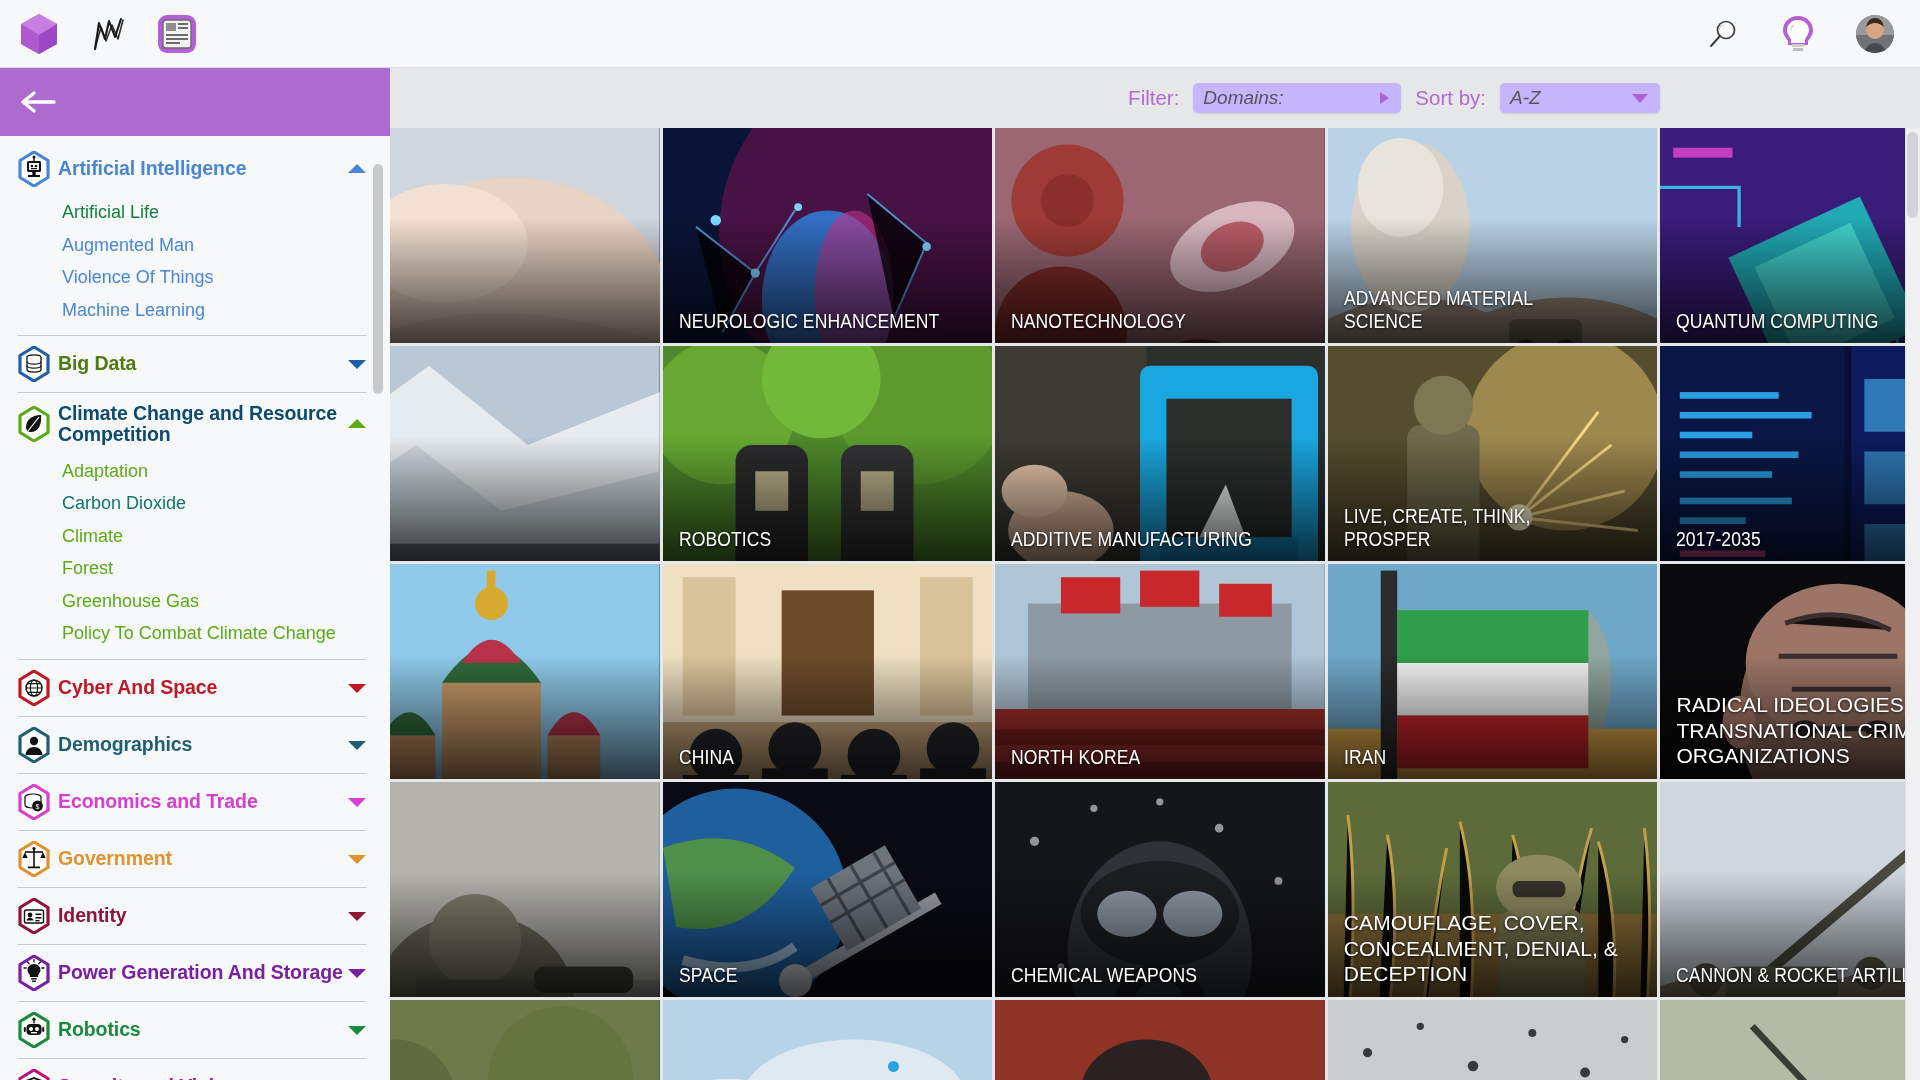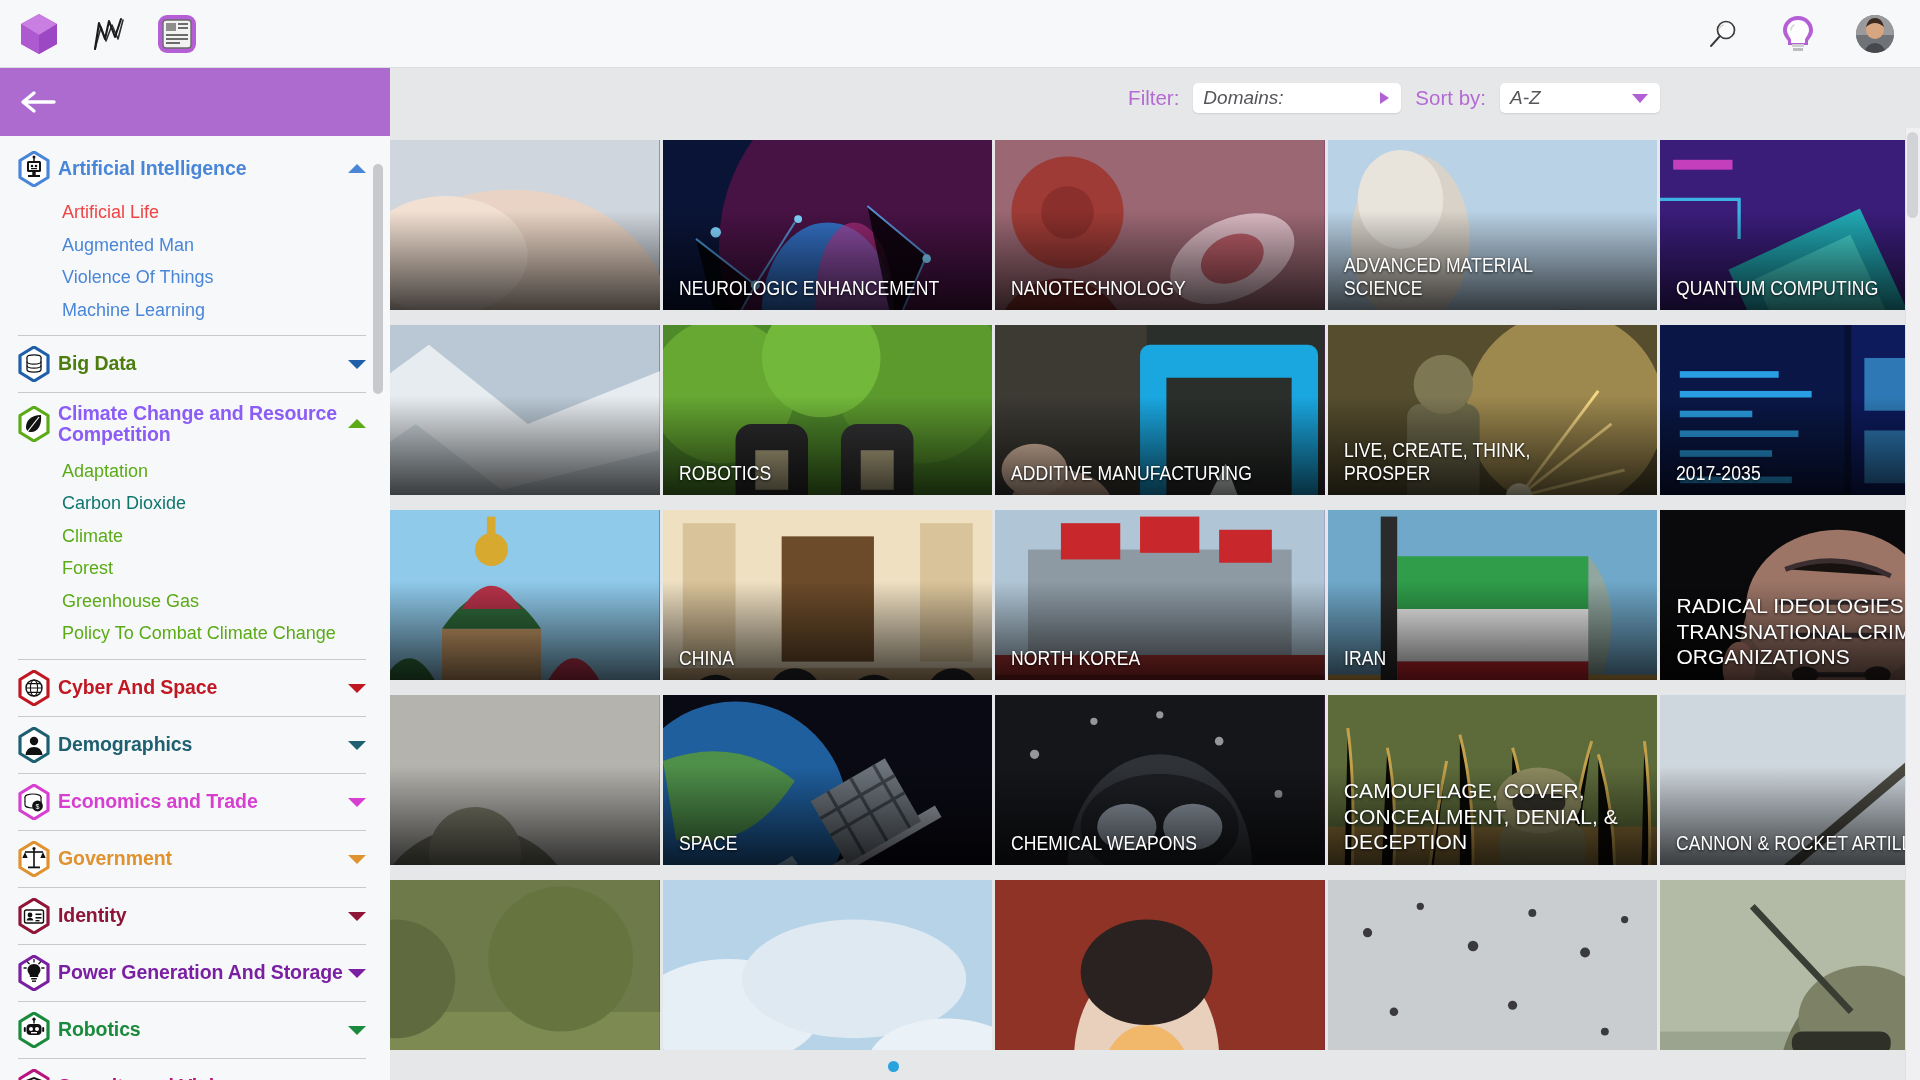--- a/index.html
+++ b/index.html
@@ -106,21 +106,21 @@
     position: absolute; top: 0; left: 0;
     width: 1312px; height: 60px;
     background: #e6e7e9;
     display: flex; align-items: center; justify-content: flex-end;
     padding-right: 42px; gap: 14px;
   }
   .f-label {
     color: #b46ad4; font-size: 20.5px;
   }
   .f-select {
-    background: #ffffff; border-radius: 5px;
+    background: #c4b5fd; border-radius: 5px;
     height: 30px; display: flex; align-items: center;
     padding: 0 10px; position: relative; cursor: pointer;
     box-shadow: 0 1px 2px rgba(0,0,0,.10);
   }
   .f-select .val {
     font-style: italic; font-size: 19px; color: #55565a;
   }
   .f-domains { width: 208px; }
   .f-sort { width: 160px; }
   .f-select .arr-r {
@@ -146,25 +146,24 @@
   .grid {
     position: absolute;
     top: 0; left: -60px;
     width: 1660px;
     display: grid;
     grid-template-columns: repeat(5, 1fr);
     gap: 3px;
   }
   .card {
     position: relative;
-    height: 170px;
+    height: 215px;
     overflow: hidden;
-    background: #701a75;
+    background: #0c4a6e;
     cursor: pointer;
-    margin-top: 12px;
   }
   .card .scene { position: absolute; inset: 0; }
   .card .shade {
     position: absolute; left: 0; right: 0; bottom: 0; height: 58%;
     background: linear-gradient(to top, rgba(0,0,0,.72), rgba(0,0,0,0));
   }
   .card-title {
     position: absolute; left: 16px; right: 12px; bottom: 10px;
     color: #fff;
     font-size: 19.5px;
@@ -276,21 +275,21 @@
             <rect x="13" y="17" width="6" height="1.2" fill="#111"></rect>
             <rect x="14.3" y="21" width="3.4" height="3" fill="#111"></rect>
             <rect x="10" y="24" width="12" height="2" fill="#111"></rect>
             <rect x="15.3" y="6" width="1.4" height="4" fill="#111"></rect>
             <circle cx="16" cy="6" r="1.5" fill="#111"></circle>
           </svg>
           <div class="nav-top-label" style="color: rgb(74, 134, 216);">Artificial Intelligence</div>
           <span class="caret up" style="color: rgb(74, 134, 216);"></span>
         </div>
         <div class="nav-children">
-          <div class="nav-child" style="color: #ef4444;">Artificial Life</div>
+          <div class="nav-child" style="color: #15803d;">Artificial Life</div>
           <div class="nav-child" style="color: rgb(74, 134, 216);">Augmented Man</div>
           <div class="nav-child" style="color: rgb(74, 134, 216);">Violence Of Things</div>
           <div class="nav-child" style="color: rgb(74, 134, 216);">Machine Learning</div>
         </div>
         <div class="divider"></div>
       </div>
       <div class="nav-group">
         <div class="nav-top">
           <svg class="hex-icon" viewBox="0 0 32 36">
             <polygon points="16,1 30,9.5 30,26.5 16,35 2,26.5 2,9.5" fill="#ffffff" stroke="#1f5fa9" stroke-width="3.2" stroke-linejoin="round"></polygon>
@@ -303,21 +302,21 @@
         </div>
         <div class="divider"></div>
       </div>
       <div class="nav-group">
         <div class="nav-top">
           <svg class="hex-icon" viewBox="0 0 32 36">
             <polygon points="16,1 30,9.5 30,26.5 16,35 2,26.5 2,9.5" fill="#ffffff" stroke="#5aab16" stroke-width="3.2" stroke-linejoin="round"></polygon>
             <path d="M23 9 C13 9 8 15 8 21 c0 3 2 5 5 5 c7 0 11 -7 10 -17z" fill="#111"></path>
             <path d="M21 11 L10 25" stroke="#fff" stroke-width="1.2"></path>
           </svg>
-          <div class="nav-top-label" style="color: #8b5cf6;">Climate Change and Resource Competition</div>
+          <div class="nav-top-label" style="color: #0c4a6e;">Climate Change and Resource Competition</div>
           <span class="caret up" style="color: rgb(90, 171, 22);"></span>
         </div>
         <div class="nav-children">
           <div class="nav-child" style="color: rgb(90, 171, 22);">Adaptation</div>
           <div class="nav-child" style="color: #0f766e;">Carbon Dioxide</div>
           <div class="nav-child" style="color: rgb(90, 171, 22);">Climate</div>
           <div class="nav-child" style="color: rgb(90, 171, 22);">Forest</div>
           <div class="nav-child" style="color: rgb(90, 171, 22);">Greenhouse Gas</div>
           <div class="nav-child" style="color: rgb(90, 171, 22);">Policy To Combat Climate Change</div>
         </div>

